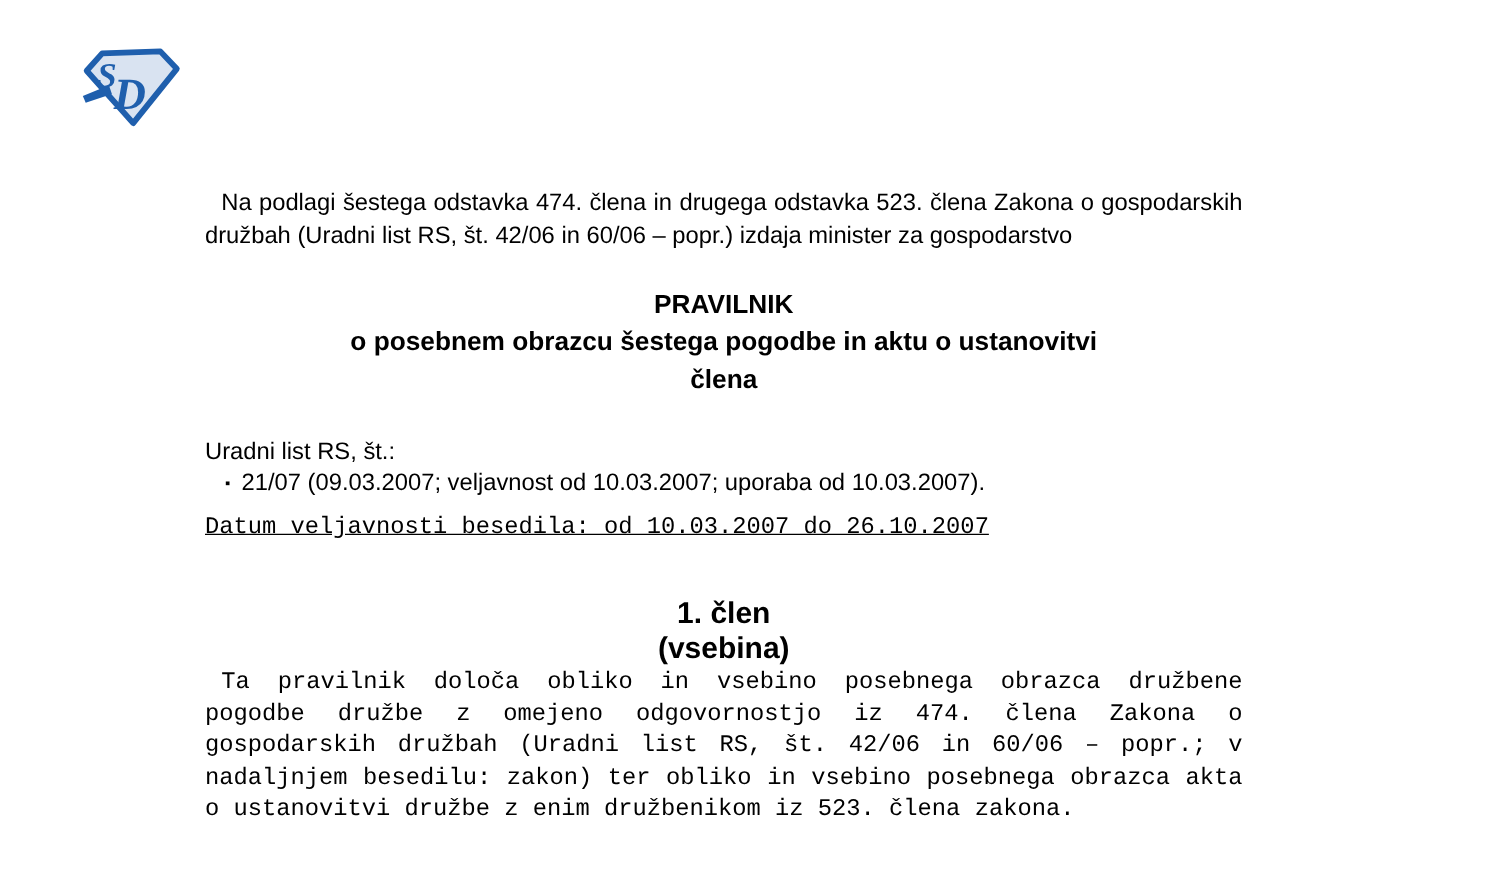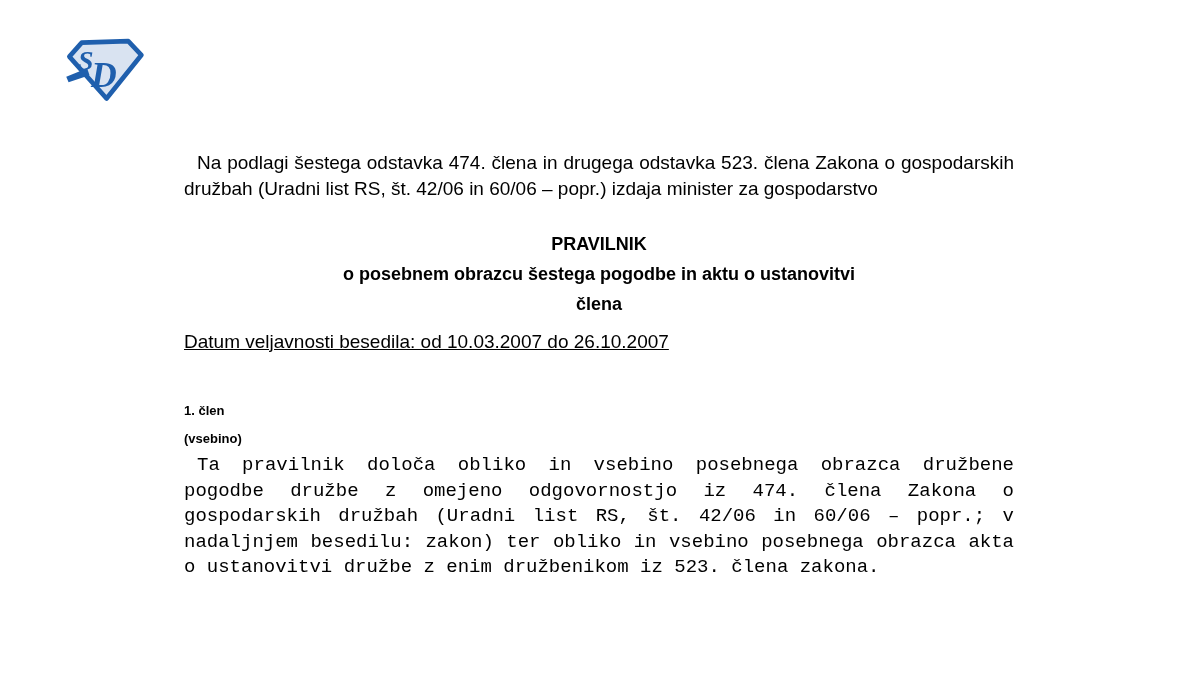--- a/index.html
+++ b/index.html
@@ -19,35 +19,35 @@
   .logo {
     position: absolute;
     left: 66px;
     top: 38px;
     width: 78px;
     height: 62px;
   }
   .logo svg { overflow: visible; display: block; }
   .content {
     position: absolute;
-    left: 184px;
+    left: 164px;
     top: 150px;
     width: 830px;
   }
   .para {
     margin: 0;
     font-size: 19px;
     line-height: 25.5px;
     text-align: justify;
     text-justify: inter-word;
   }
   .indent { text-indent: 13px; }
   .doc-title {
     margin-top: 28px;
-    font-size: 18px;
+    font-size: 21px;
     font-weight: bold;
     line-height: 30px;
     text-align: center;
   }
   .gazette {
     margin-top: 30px;
     font-size: 19px;
     line-height: 25px;
   }
   .bullet-row {
@@ -59,27 +59,27 @@
     font-size: 12px;
     line-height: 25px;
     margin-right: 9px;
     flex: 0 0 auto;
   }
   .validity {
     margin-top: 9px;
     font-size: 19px;
     line-height: 27px;
   }
-  .underlined { text-decoration: underline; }
+  .underlined { text-decoration: underline; font-family: Liberation Mono, monospace; }
   .bold { font-weight: bold; }
   .article-head {
     margin-top: 42px;
-    text-align: left;
+    text-align: center;
     font-weight: bold;
-    font-size: 13px;
+    font-size: 24px;
     line-height: 28px;
   }
   .article-body { margin-top: 0; font-family: Liberation Mono, monospace; }
 </style>
 </head>
 <body>
 
 <div class="page">
 
   <div class="logo">
@@ -94,26 +94,33 @@
   <div class="content">
 
     <p class="para indent">Na podlagi šestega odstavka 474. člena in drugega odstavka 523. člena Zakona o gospodarskih družbah (Uradni list RS, št. 42/06 in 60/06 – popr.) izdaja minister za gospodarstvo</p>
 
     <div class="doc-title">
       <div>PRAVILNIK</div>
       <div>o posebnem obrazcu šestega pogodbe in aktu o ustanovitvi</div>
       <div>člena</div>
     </div>
 
+    <div class="gazette">
+      <div>Uradni list RS, št.:</div>
+      <div class="bullet-row">
+        <span class="bullet-marker">▪</span>
+        <span>21/07 (09.03.2007; veljavnost od 10.03.2007; uporaba od 10.03.2007).</span>
+      </div>
+    </div>
 
     <div class="validity">
       <div class="underlined">Datum veljavnosti besedila: od 10.03.2007 do 26.10.2007</div>
     </div>
 
     <div class="article-head">
       <div>1. člen</div>
-      <div>(vsebino)</div>
+      <div>(vsebina)</div>
     </div>
 
     <p class="para indent article-body">Ta pravilnik določa obliko in vsebino posebnega obrazca družbene pogodbe družbe z omejeno odgovornostjo iz 474. člena Zakona o gospodarskih družbah (Uradni list RS, št. 42/06 in 60/06 – popr.; v nadaljnjem besedilu: zakon) ter obliko in vsebino posebnega obrazca akta o ustanovitvi družbe z enim družbenikom iz 523. člena zakona.</p>
 
   </div>
 </div>
 
 </body></html>

